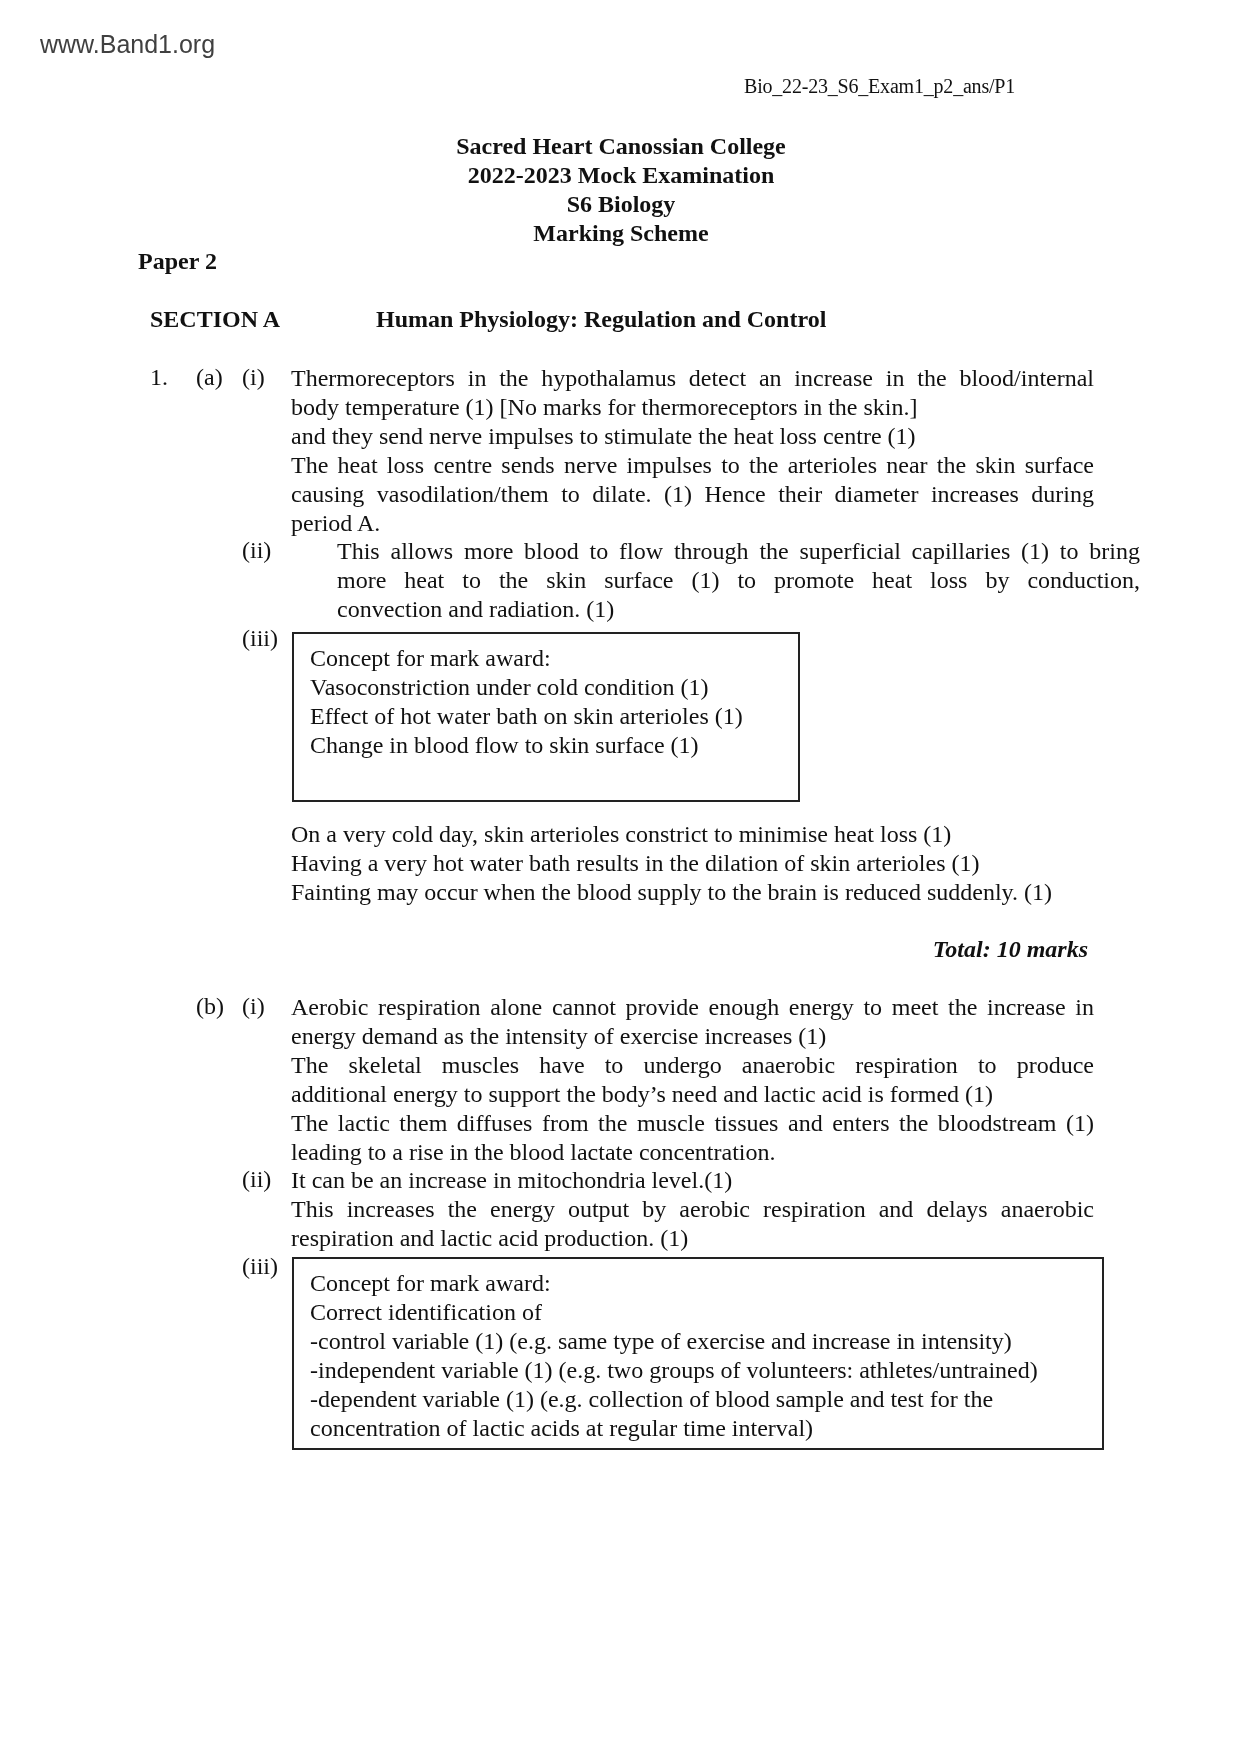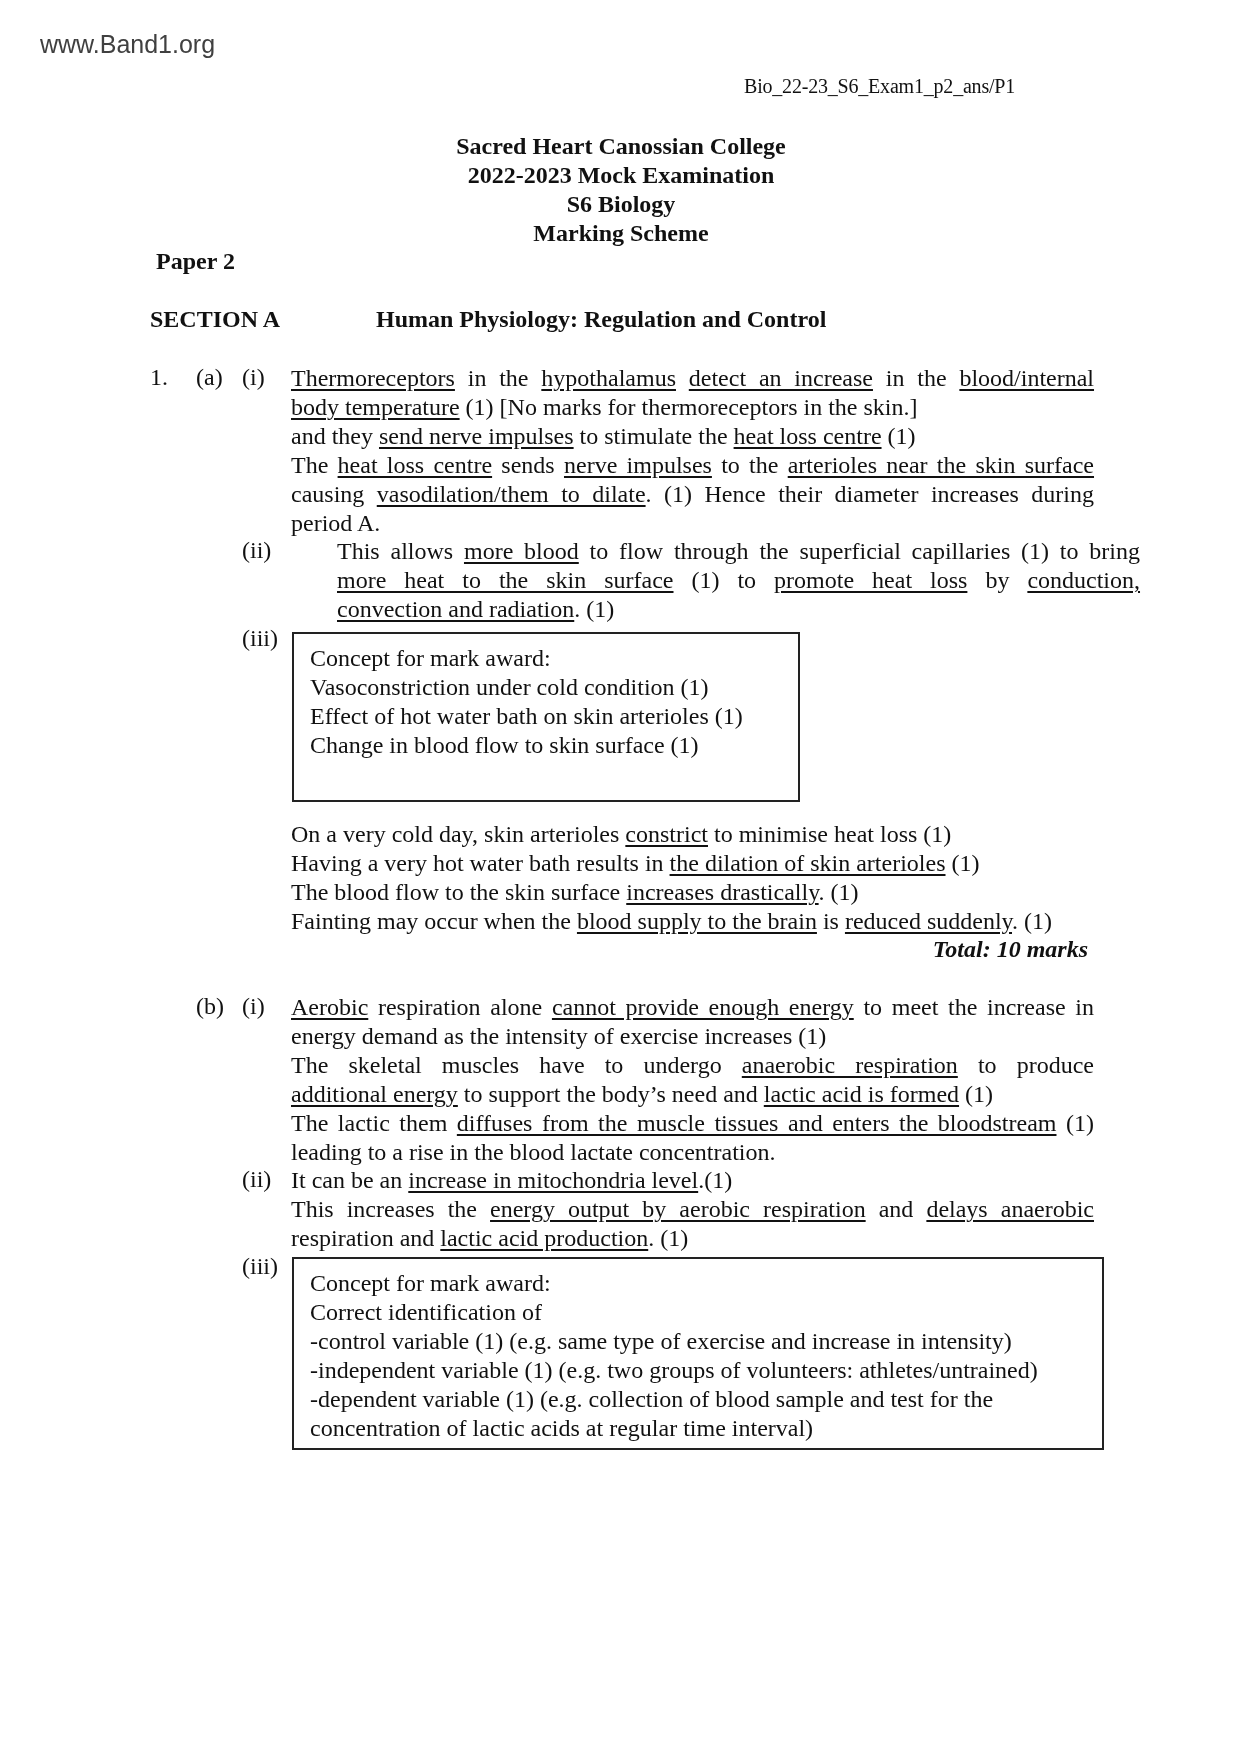--- a/index.html
+++ b/index.html
@@ -15,29 +15,29 @@
   .page-ref {
     position: absolute; left: 744px; top: 75px;
     font-size: 20px; letter-spacing: -0.2px;
   }
   .header {
     position: absolute; left: 0; width: 1240px; top: 132px;
     text-align: center; font-weight: bold; font-size: 24px; line-height: 29px;
   }
   .header div { padding-left: 0; margin-left: 0; }
   .header-inner { position: absolute; left: 448px; width: 346px; text-align: center; }
-  .paper { position: absolute; left: 156px; top: 248px; font-weight: bold; font-size: 24px; }
+  .paper { position: absolute; left: 138px; top: 248px; font-weight: bold; font-size: 24px; }
   .section-label { position: absolute; left: 150px; top: 306px; font-weight: bold; font-size: 24px; }
   .section-title { position: absolute; left: 376px; top: 306px; font-weight: bold; font-size: 24px; }
 
   .num { position: absolute; font-size: 24px; }
   .block { position: absolute; left: 291px; width: 803px; font-size: 24px; line-height: 29px; }
   .block .ln { white-space: nowrap; }
   .block .ln.just { text-align: justify; text-align-last: justify; white-space: normal; }
-  .u { text-decoration: underline; text-underline-offset: 3px; text-decoration-thickness: 1.5px; }
+  .u { text-underline-offset: 3px; text-decoration-thickness: 1.5px; }
 
   .box {
     position: absolute; border: 2px solid #222; box-sizing: border-box;
     font-size: 24px; line-height: 29px; padding: 8px 16px;
   }
   .total { position: absolute; right: 152px; font-weight: bold; font-style: italic; font-size: 24px; }
 </style>
 </head>
 <body>
 
@@ -77,21 +77,20 @@
 <div class="num" style="left:242px; top:625px;">(iii)</div>
 <div class="box" style="left:292px; top:632px; width:508px; height:170px; padding-top:10px;">
   <div>Concept for mark award:</div>
   <div>Vasoconstriction under cold condition (1)</div>
   <div>Effect of hot water bath on skin arterioles (1)</div>
   <div>Change in blood flow to skin surface (1)</div>
 </div>
 <div class="block" style="top:820px;">
     <div class="ln"><span>On a very cold day, skin arterioles </span><span class="u">constrict</span><span> to minimise heat loss (1)</span></div>
     <div class="ln"><span>Having a very hot water bath results in </span><span class="u">the dilation of skin arterioles</span><span> (1)</span></div>
-    <div class="ln"><span>The blood flow to the skin surface </span><span class="u">increases drastically</span><span>. (1)</span></div>
     <div class="ln"><span>Fainting may occur when the </span><span class="u">blood supply to the brain</span><span> is </span><span class="u">reduced suddenly</span><span>. (1)</span></div>
   </div>
 <div class="total" style="top:936px;">Total: 10 marks</div>
 
 <div class="num" style="left:196px; top:993px;">(b)</div>
 <div class="num" style="left:242px; top:993px;">(i)</div>
 <div class="block" style="top:993px;">
     <div class="ln just"><span class="u">Aerobic</span><span> respiration alone </span><span class="u">cannot provide enough energy</span><span> to meet the increase in</span></div>
     <div class="ln"><span>energy demand as the intensity of exercise increases (1)</span></div>
     <div class="ln just"><span>The skeletal muscles have to undergo </span><span class="u">anaerobic respiration</span><span> to produce</span></div>

